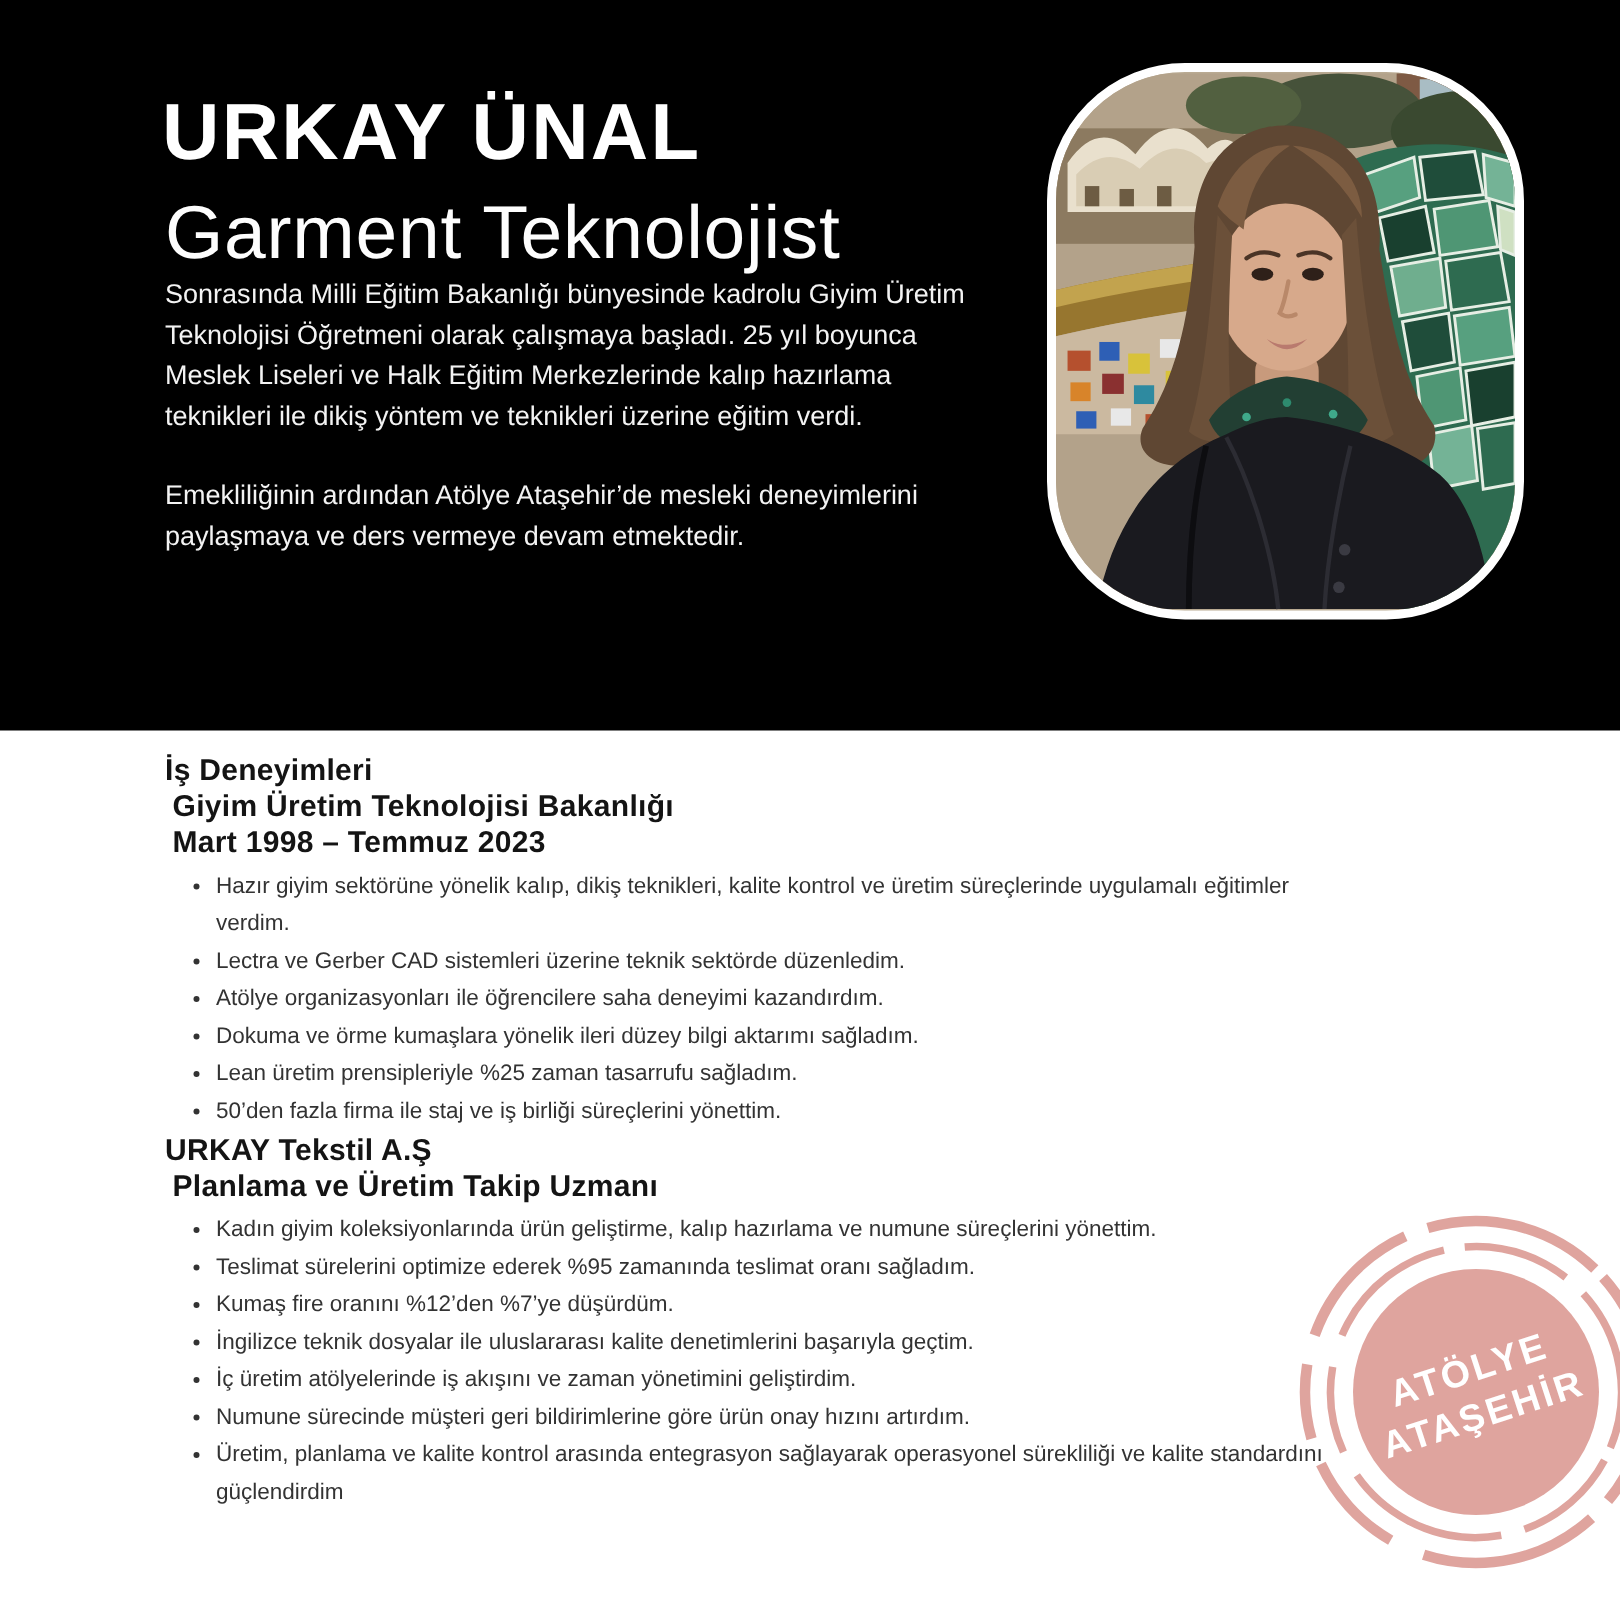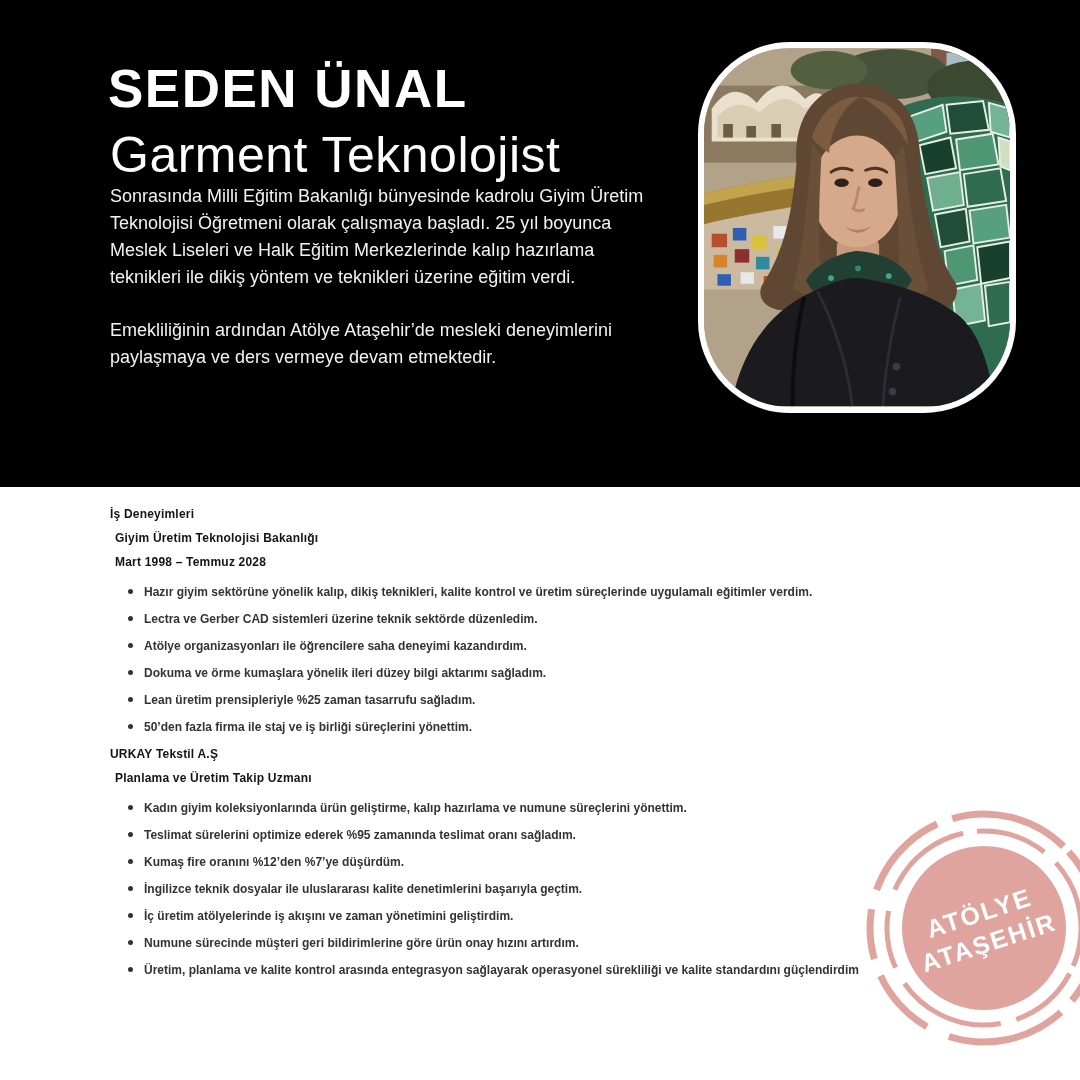--- a/index.html
+++ b/index.html
@@ -21,44 +21,44 @@
   .hero-bio p{margin:0 0 26px 0;color:#f3f3f3;font-size:18px;line-height:27px;font-weight:normal;}
   
   .photo-frame{
     position:absolute;left:698px;top:42px;width:318px;height:371px;
     border:6px solid #ffffff;border-radius:92px;overflow:hidden;background:#b9aa92;
     box-sizing:border-box;
   }
   .photo-frame svg{display:block;width:100%;height:100%;}
   
   .experience{position:absolute;left:110px;top:502px;width:780px;}
-  .exp-h{margin:0;color:#141414;font-size:12px;line-height:24px;font-weight:bold;letter-spacing:0.2px;}
+  .exp-h{margin:0;color:#141414;font-size:20px;line-height:24px;font-weight:bold;letter-spacing:0.2px;}
   .indent{padding-left:5px;}
   .bullets{margin:4px 0 2px 0;padding:0 0 0 34px;list-style:disc;}
   .bullets li{
-    color:#333333;font-size:12px;line-height:25px;font-weight:bold;
+    color:#333333;font-size:15px;line-height:25px;font-weight:normal;
   }
   .bullets li::marker{color:#333333;font-size:15px;}
   
   .stamp-wrap{position:absolute;left:834px;top:778px;width:300px;height:300px;pointer-events:none;}
   .stamp-wrap svg{display:block;width:300px;height:300px;}
   .pink-fill{fill:#dfa49e;}
   .pink-stroke{stroke:#dfa49e;fill:none;}
   .stamp-text{
     fill:#ffffff;font-family:"Liberation Sans",sans-serif;font-weight:bold;
     font-size:25px;letter-spacing:2px;
   }
 </style>
 </head>
 <body>
 
 <div class="canvas">
 
   <section class="hero">
-    <h1 class="hero-name">SEDEN ÜNAL</h1>
+    <h1 class="hero-name">URKAY ÜNAL</h1>
     <div class="hero-role">Garment Teknolojist</div>
 
     <div class="hero-bio">
       <p>Sonrasında Milli Eğitim Bakanlığı bünyesinde kadrolu Giyim Üretim Teknolojisi Öğretmeni olarak çalışmaya başladı. 25 yıl boyunca Meslek Liseleri ve Halk Eğitim Merkezlerinde kalıp hazırlama teknikleri ile dikiş yöntem ve teknikleri üzerine eğitim verdi.</p>
       <p>Emekliliğinin ardından Atölye Ataşehir’de mesleki deneyimlerini paylaşmaya ve ders vermeye devam etmektedir.</p>
     </div>
 
     <div class="photo-frame">
       <svg viewBox="0 0 318 371" aria-hidden="true">
 
@@ -163,21 +163,21 @@
         </g>
       </svg>
     </div>
   </section>
 
   <section class="experience">
     <h3 class="exp-h">İş Deneyimleri</h3>
 
     <div class="job">
       <h3 class="exp-h indent">Giyim Üretim Teknolojisi Bakanlığı</h3>
-      <h3 class="exp-h indent">Mart 1998 – Temmuz 2028</h3>
+      <h3 class="exp-h indent">Mart 1998 – Temmuz 2023</h3>
       <ul class="bullets">
         <li>Hazır giyim sektörüne yönelik kalıp, dikiş teknikleri, kalite kontrol ve üretim süreçlerinde uygulamalı eğitimler verdim.</li>
         <li>Lectra ve Gerber CAD sistemleri üzerine teknik sektörde düzenledim.</li>
         <li>Atölye organizasyonları ile öğrencilere saha deneyimi kazandırdım.</li>
         <li>Dokuma ve örme kumaşlara yönelik ileri düzey bilgi aktarımı sağladım.</li>
         <li>Lean üretim prensipleriyle %25 zaman tasarrufu sağladım.</li>
         <li>50’den fazla firma ile staj ve iş birliği süreçlerini yönettim.</li>
       </ul>
     </div>
 

